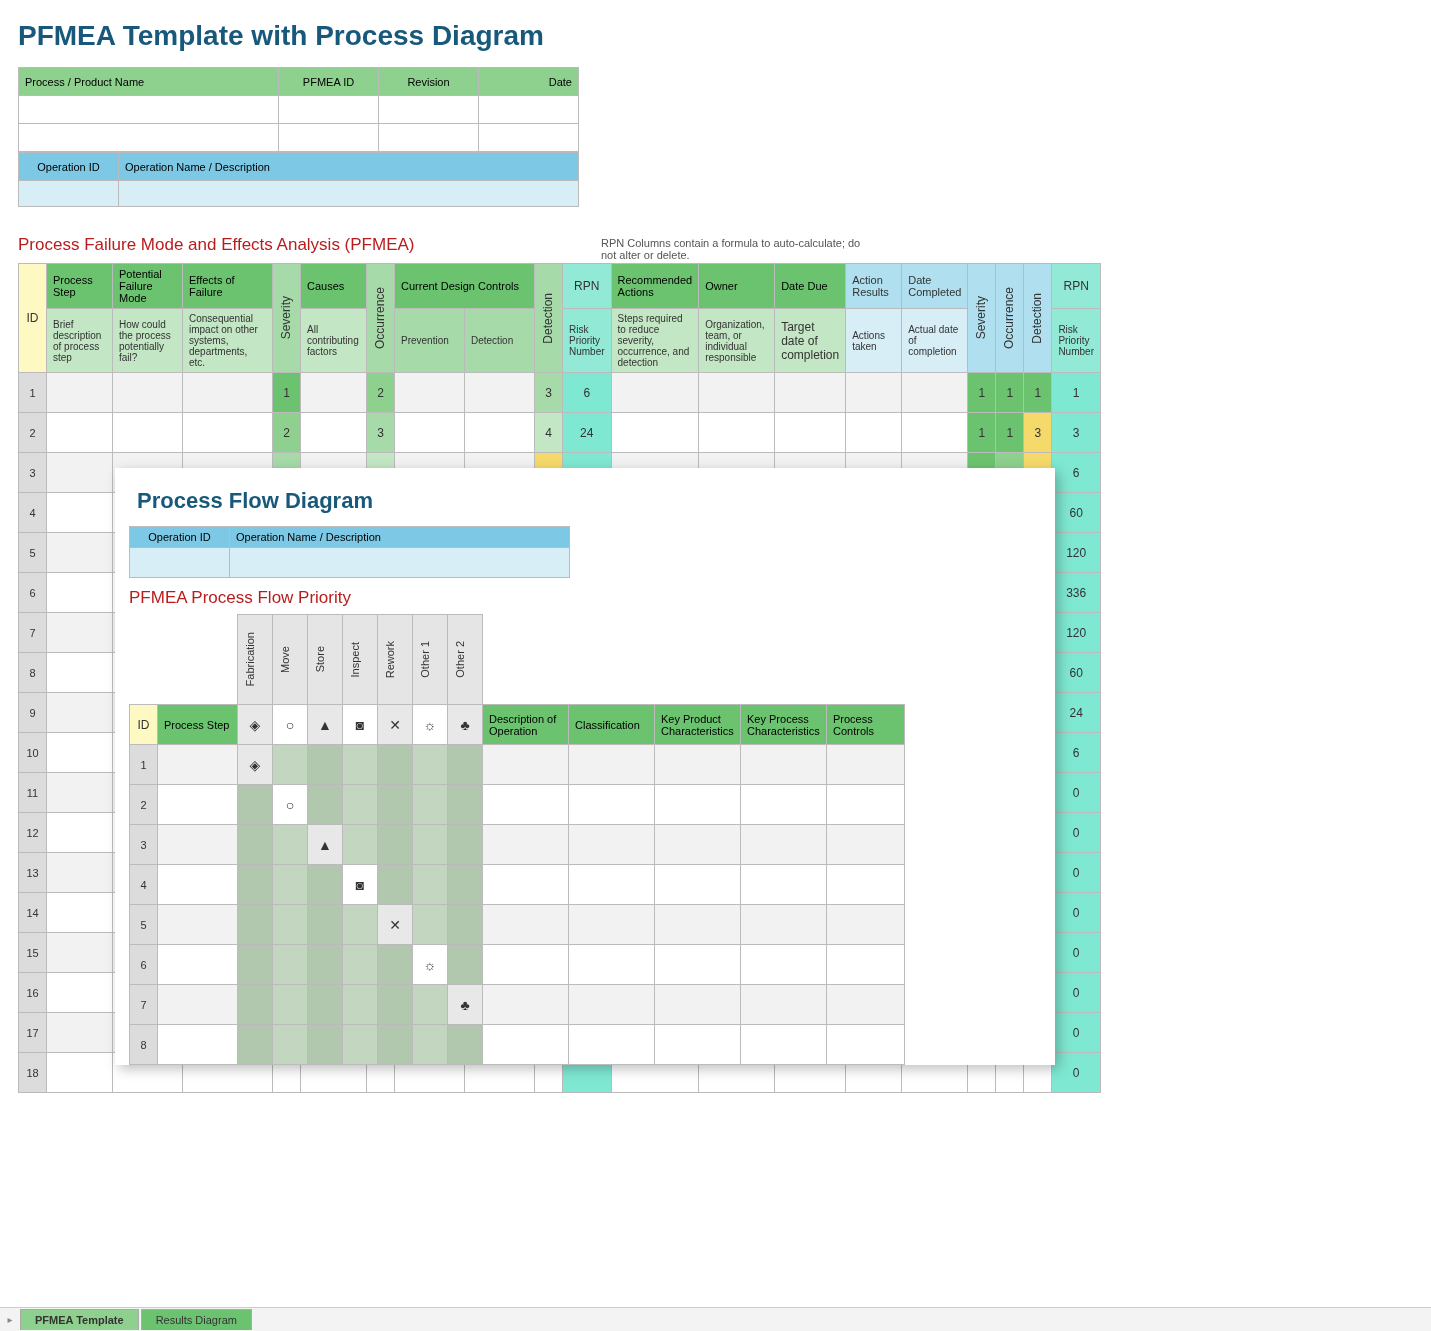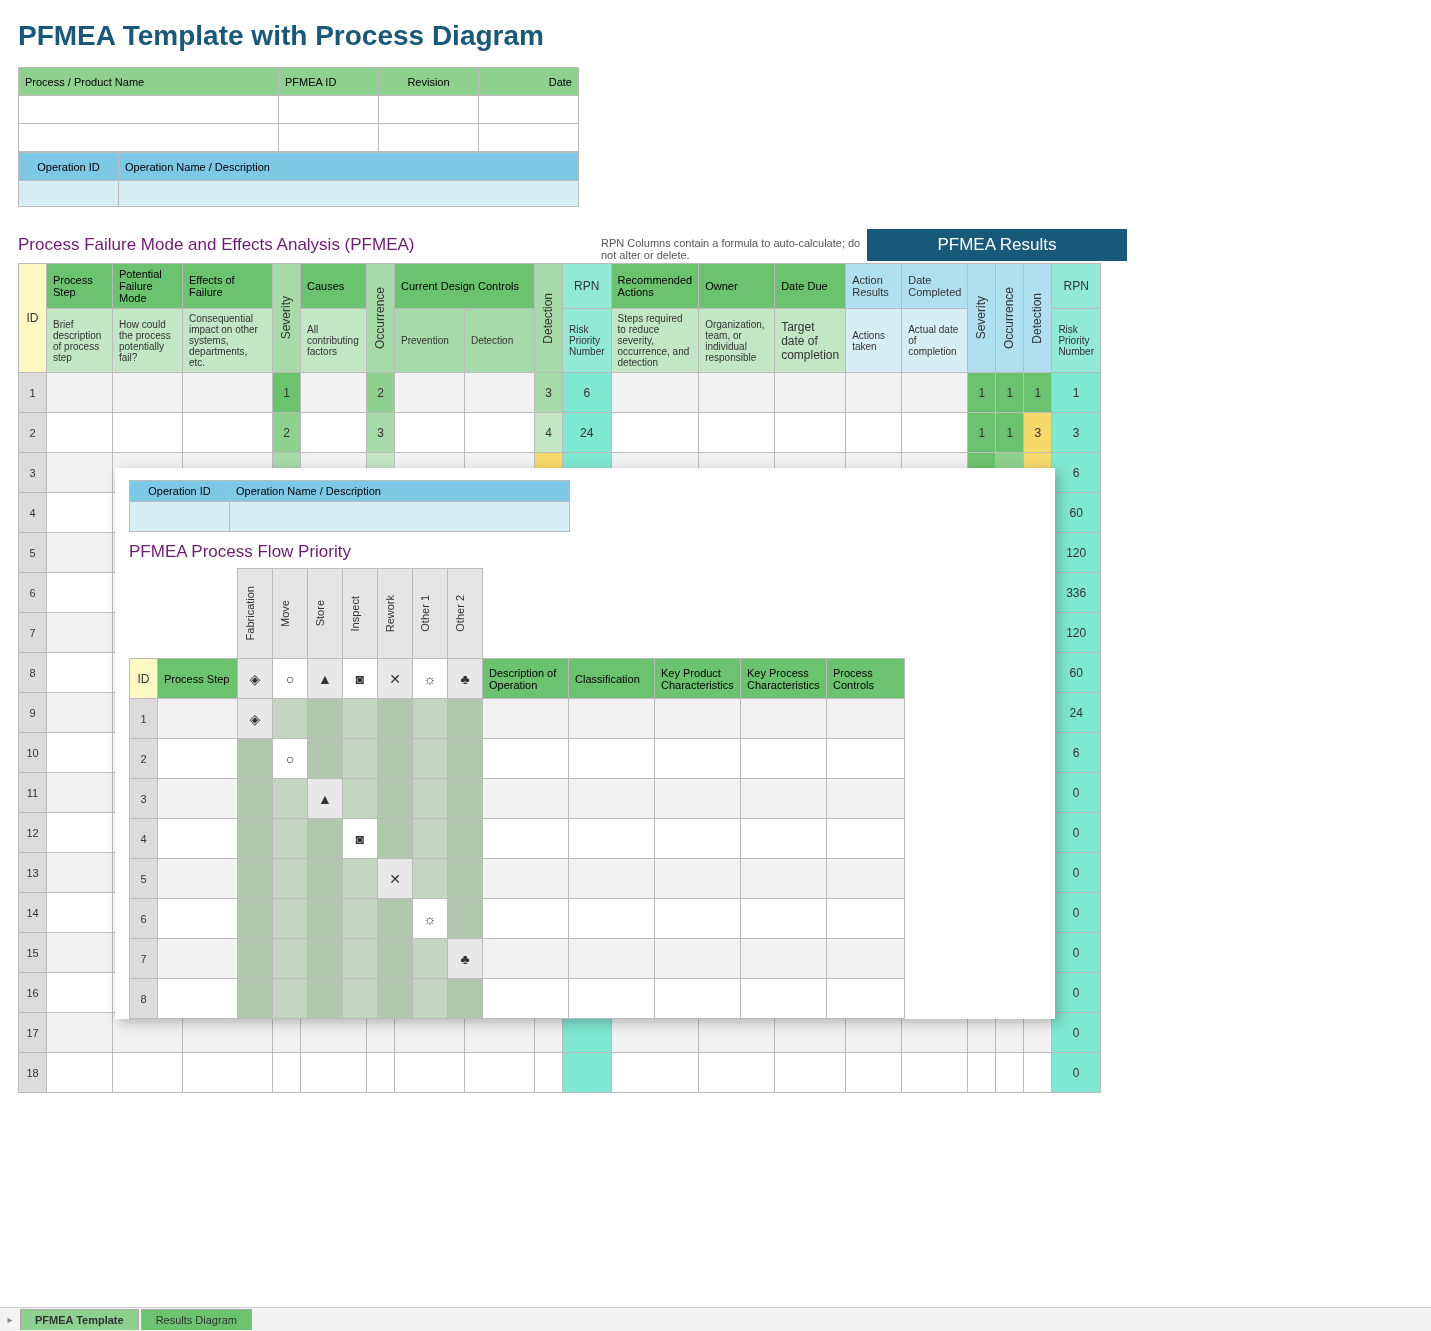--- a/index.html
+++ b/index.html
@@ -1,19 +1,19 @@
 <!DOCTYPE html>
 <html><head>
 <meta charset="utf-8">
 <style>
 *{box-sizing:border-box;margin:0;padding:0}
 body{font-family:"Century Gothic",Arial,sans-serif;background:#fff;font-size:11px;color:#333;padding:10px;width:1431px}
 h1{font-size:28px;font-weight:bold;color:#18597b;margin:10px 0 15px 8px}
 h2{font-size:22px;font-weight:bold;color:#18597b;margin:8px 0 12px 8px}
-.section-label{font-size:17px;color:#701a75;margin:10px 0 6px 0}
+.section-label{font-size:17px;color:#b91c1c;margin:10px 0 6px 0}
 table{border-collapse:collapse}
 td,th{border:1px solid #bbb;padding:4px 6px;vertical-align:middle;font-size:11px}
 .hdr-green{background:#8ed08e;color:#000;font-weight:normal}
 .hdr-green-mid{background:#6cc36f;color:#000}
 .hdr-green-light{background:#a6daa9}
 .hdr-green-lighter{background:#c3e6c4}
 .hdr-teal{background:#92e9d6}
 .hdr-blue{background:#7cc8e5;color:#000}
 .hdr-blue-light{background:#b0dfef}
 .hdr-blue-lighter{background:#d8eef6}
@@ -46,21 +46,21 @@
 </style>
 </head>
 <body>
 
 <h1>PFMEA Template with Process Diagram</h1>
 
 <table class="meta-table" style="margin-left:8px">
 <tbody>
       <tr>
   <td class="hdr-green" style="width:260px">Process / Product Name</td>
-  <td class="hdr-green" style="width:100px;">PFMEA ID</td>
+  <td class="hdr-green" style="width:100px;text-align:center">PFMEA ID</td>
   <td class="hdr-green" style="width:100px;text-align:center">Revision</td>
   <td class="hdr-green" style="width:100px;text-align:right">Date</td>
 </tr>
 <tr>
         <td class="meta-cell-empty"></td>
         <td class="meta-cell-empty"></td>
         <td class="meta-cell-empty"></td>
         <td class="meta-cell-empty"></td>
       </tr>
 <tr>
@@ -80,21 +80,20 @@
 <tr class="op-row">
         <td></td>
         <td></td>
       </tr>
 </tbody>
   </table>
 
 <div style="display:flex;align-items:flex-end;margin:18px 0 2px 8px">
   <div class="section-label" style="width:575px">Process Failure Mode and Effects Analysis (PFMEA)</div>
   <div class="note" style="width:270px">RPN Columns contain a formula to auto-calculate; do not alter or delete.</div>
-  <div class="results-hdr" style="width:260px;margin-left:4px">PFMEA Results</div>
 </div>
 
 <table style="margin-left:8px">
 <tbody>
       <tr>
   <td rowspan="2" class="hdr-grey num-cell">ID</td>
   <td class="hdr-green-mid" style="width:66px">Process Step</td>
   <td class="hdr-green-mid" style="width:70px">Potential Failure Mode</td>
   <td class="hdr-green-mid" style="width:90px">Effects of Failure</td>
   <td rowspan="2" class="hdr-green-light num-cell">
@@ -535,20 +534,21 @@
         <td></td>
         <td class="num-cell "></td>
         <td class="num-cell "></td>
         <td class="num-cell "></td>
         <td class="num-cell rpn">0</td>
       </tr>
     </tbody>
 </table>
 
 <div class="flow-wrap">
+  <h2>Process Flow Diagram</h2>
   <table style="margin-bottom:8px">
     <tbody>
         <tr>
       <td class="hdr-blue" style="width:100px;text-align:center">Operation ID</td>
       <td class="hdr-blue" style="width:340px">Operation Name / Description</td>
     </tr>
     <tr class="op-row">
           <td style="height:30px"></td>
           <td></td>
         </tr>

